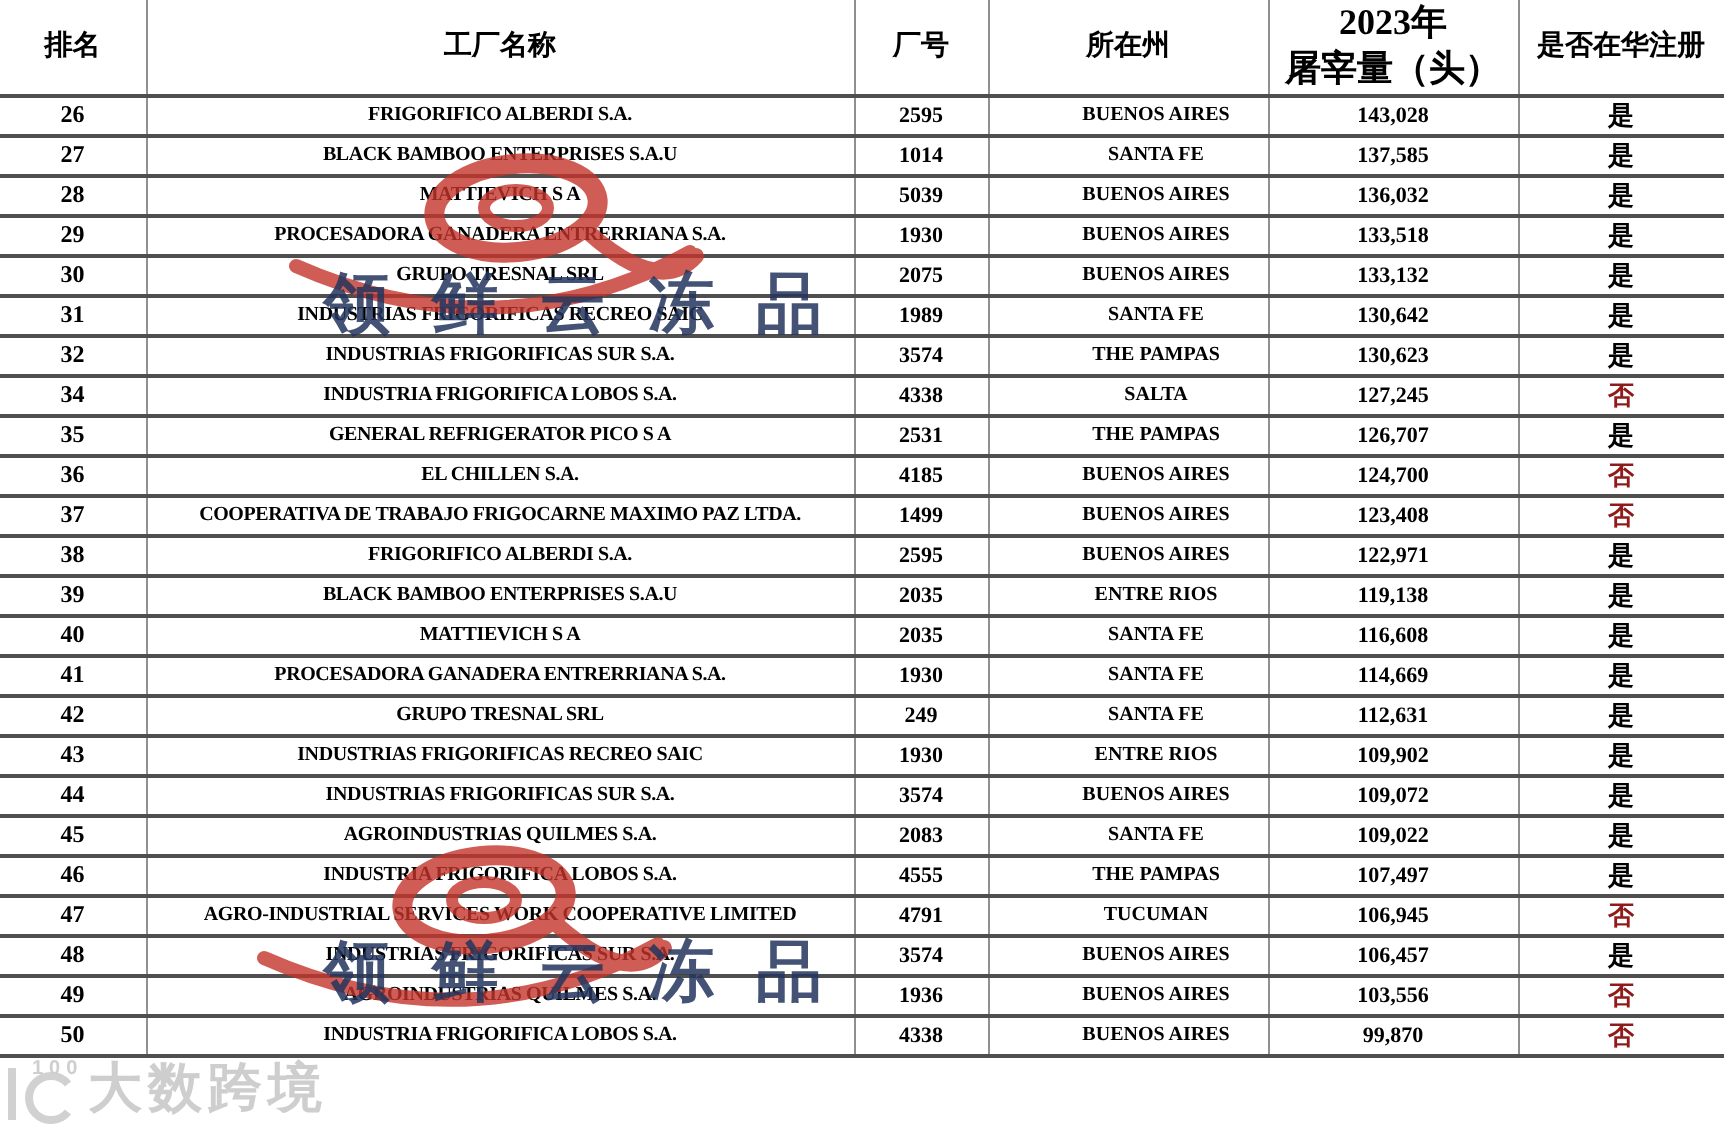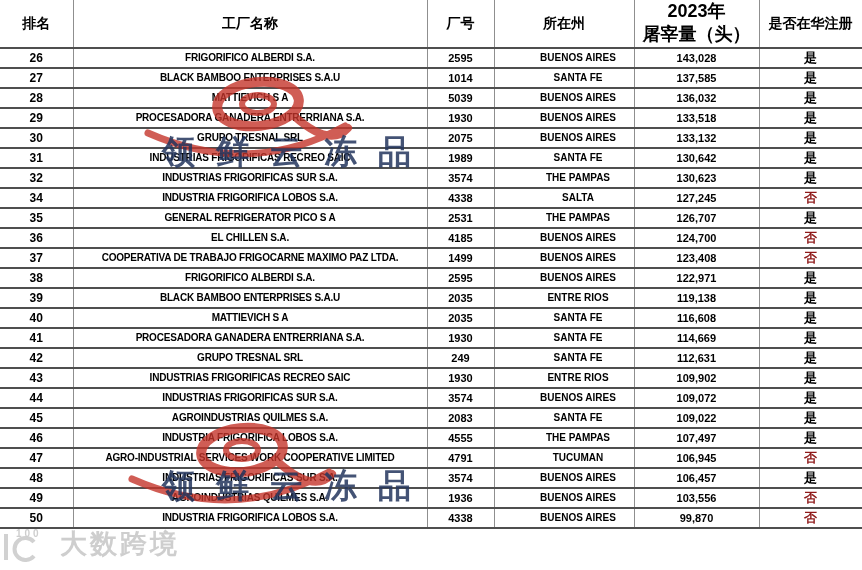--- a/index.html
+++ b/index.html
@@ -8,21 +8,21 @@
     --reg-no:#8f1a1a;
     --wm-red:#c5352b;
     --wm-blue:#24365e;
     --wm-gray:#c6c6c6;
   }
   html,body{margin:0;padding:0;}
   body{
     width:862px;height:570px;position:relative;overflow:hidden;
     background:#ffffff;font-family:"Liberation Sans",sans-serif;color:#000;
   }
-  .table-wrap{position:absolute;left:0;top:0;width:862px;}
+  .table-wrap{position:absolute;left:0;top:0;width:862px;font-family:Liberation Serif, serif;}
   table{border-collapse:collapse;table-layout:fixed;width:862px;}
   th,td{
     padding:0;margin:0;text-align:center;vertical-align:middle;
     overflow:hidden;white-space:nowrap;
     border-bottom:2px solid var(--grid-h);
   }
   th+th,td+td{border-left:1px solid var(--grid-v);}
   th:last-child,td:last-child{border-right:1px solid var(--grid-v);}
   thead tr{height:41px;}
   tbody tr{height:19px;}
@@ -39,21 +39,21 @@
   .wm{position:absolute;pointer-events:none;}
   .wm-svg{left:0;top:0;width:862px;height:570px;}
   .wm-brand-text{
     width:300px;text-align:center;font-weight:bold;font-size:33px;line-height:34px;
     color:var(--wm-blue);letter-spacing:21px;opacity:.85;white-space:nowrap;
     font-family:"Liberation Sans",sans-serif;
   }
   .wm-brand-text.first{left:147px;top:135px;}
   .wm-brand-text.second{left:147px;top:469px;}
   .wm-site{
-    left:2px;top:526px;display:flex;align-items:center;gap:18px;
+    left:2px;top:526px;display:flex;align-items:center;gap:2px;
     color:var(--wm-gray);opacity:.85;font-weight:bold;font-size:27px;
     letter-spacing:3px;white-space:nowrap;
   }
 </style>
 </head>
 <body>
 
 <div class="table-wrap">
   <table>
     <colgroup>

